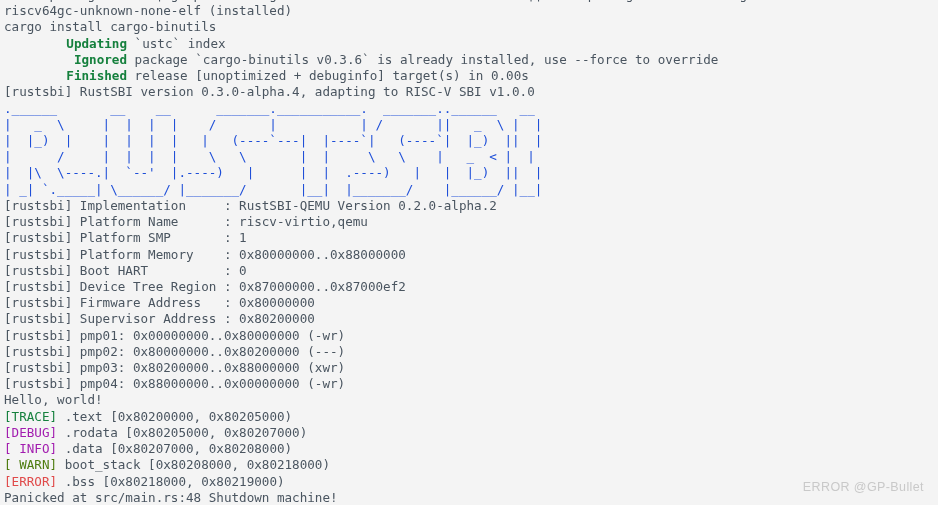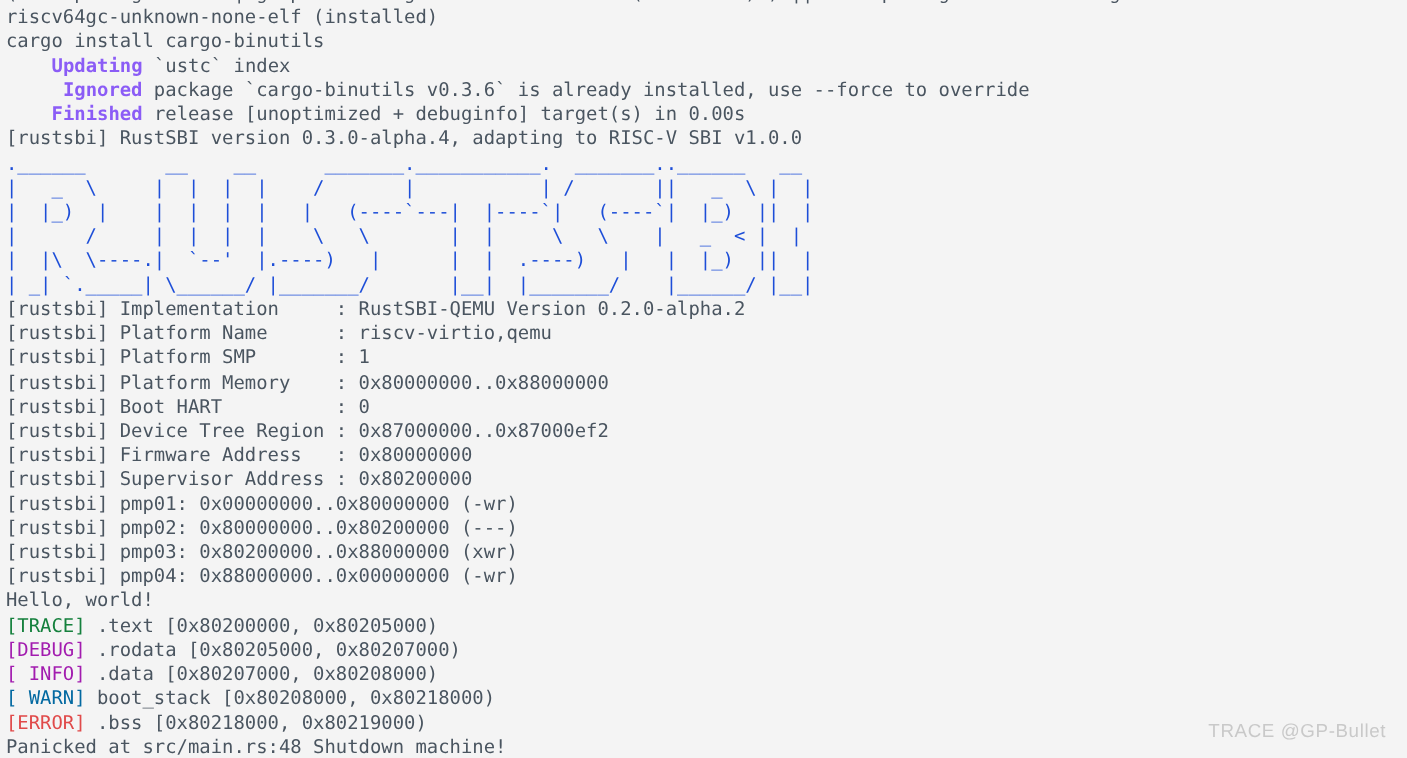--- a/index.html
+++ b/index.html
@@ -35,38 +35,38 @@
     white-space: pre;
     color: #4a5560;
     font-family: "DejaVu Sans Mono", "Liberation Mono", monospace;
   }
   .line {
     white-space: pre;
     height: 16.22px;
     font-family: "DejaVu Sans Mono", "Liberation Mono", monospace;
   }
   .c-default { color: #4a5560; }
-  .c-green   { color: #8b5cf6; font-weight: bold; }
+  .c-green   { color: #15803d; font-weight: bold; margin-left: 32px; }
   .c-trace   { color: #15803d; }
   .c-debug   { color: #a21caf; }
   .c-info    { color: #a21caf; }
-  .c-warn    { color: #0369a1; }
+  .c-warn    { color: #4d7c0f; }
   .c-error   { color: #e04a4a; margin-top: 39px; }
   .c-ascii   { color: #1d4ed8; }
   #watermark {
     position: absolute;
     right: 14px;
     bottom: 11px;
     color: #c9c9c9;
     font-size: 12.5px;
     font-family: "Liberation Sans", sans-serif;
     letter-spacing: 0.4px;
     user-select: none;
     pointer-events: none;
   }
 </style>
 </head>
 <body>
 
 <div id="terminal">
   <div class="screen" id="screen"><div class="line"><span class="c-default">(rustup target list | grep "riscv64gc-unknown-none-elf (installed)") || rustup target add riscv64gc-unknown-none-elf</span></div><div class="line"><span class="c-default">riscv64gc-unknown-none-elf (installed)</span></div><div class="line"><span class="c-default">cargo install cargo-binutils</span></div><div class="line"><span class="c-default">    </span><span class="c-green">Updating</span><span class="c-default"> `ustc` index</span></div><div class="line"><span class="c-default">     </span><span class="c-green">Ignored</span><span class="c-default"> package `cargo-binutils v0.3.6` is already installed, use --force to override</span></div><div class="line"><span class="c-default">    </span><span class="c-green">Finished</span><span class="c-default"> release [unoptimized + debuginfo] target(s) in 0.00s</span></div><div class="line"><span class="c-default">[rustsbi] RustSBI version 0.3.0-alpha.4, adapting to RISC-V SBI v1.0.0</span></div><div class="line"><span class="c-ascii">.______       __    __      _______.___________.  _______..______   __</span></div><div class="line"><span class="c-ascii">|   _  \     |  |  |  |    /       |           | /       ||   _  \ |  |</span></div><div class="line"><span class="c-ascii">|  |_)  |    |  |  |  |   |   (----`---|  |----`|   (----`|  |_)  ||  |</span></div><div class="line"><span class="c-ascii">|      /     |  |  |  |    \   \       |  |     \   \    |   _  &lt; |  |</span></div><div class="line"><span class="c-ascii">|  |\  \----.|  `--'  |.----)   |      |  |  .----)   |   |  |_)  ||  |</span></div><div class="line"><span class="c-ascii">| _| `._____| \______/ |_______/       |__|  |_______/    |______/ |__|</span></div><div class="line"><span class="c-default">[rustsbi] Implementation     : RustSBI-QEMU Version 0.2.0-alpha.2</span></div><div class="line"><span class="c-default">[rustsbi] Platform Name      : riscv-virtio,qemu</span></div><div class="line"><span class="c-default">[rustsbi] Platform SMP       : 1</span></div><div class="line"><span class="c-default">[rustsbi] Platform Memory    : 0x80000000..0x88000000</span></div><div class="line"><span class="c-default">[rustsbi] Boot HART          : 0</span></div><div class="line"><span class="c-default">[rustsbi] Device Tree Region : 0x87000000..0x87000ef2</span></div><div class="line"><span class="c-default">[rustsbi] Firmware Address   : 0x80000000</span></div><div class="line"><span class="c-default">[rustsbi] Supervisor Address : 0x80200000</span></div><div class="line"><span class="c-default">[rustsbi] pmp01: 0x00000000..0x80000000 (-wr)</span></div><div class="line"><span class="c-default">[rustsbi] pmp02: 0x80000000..0x80200000 (---)</span></div><div class="line"><span class="c-default">[rustsbi] pmp03: 0x80200000..0x88000000 (xwr)</span></div><div class="line"><span class="c-default">[rustsbi] pmp04: 0x88000000..0x00000000 (-wr)</span></div><div class="line"><span class="c-default">Hello, world!</span></div><div class="line"><span class="c-trace">[TRACE]</span><span class="c-default"> .text [0x80200000, 0x80205000)</span></div><div class="line"><span class="c-debug">[DEBUG]</span><span class="c-default"> .rodata [0x80205000, 0x80207000)</span></div><div class="line"><span class="c-info">[ INFO]</span><span class="c-default"> .data [0x80207000, 0x80208000)</span></div><div class="line"><span class="c-warn">[ WARN]</span><span class="c-default"> boot_stack [0x80208000, 0x80218000)</span></div><div class="line"><span class="c-error">[ERROR]</span><span class="c-default"> .bss [0x80218000, 0x80219000)</span></div><div class="line"><span class="c-default">Panicked at src/main.rs:48 Shutdown machine!</span></div></div>
-  <div id="watermark">TRACE @GP-Bullet</div>
+  <div id="watermark">ERROR @GP-Bullet</div>
 </div>
 
 </body></html>

